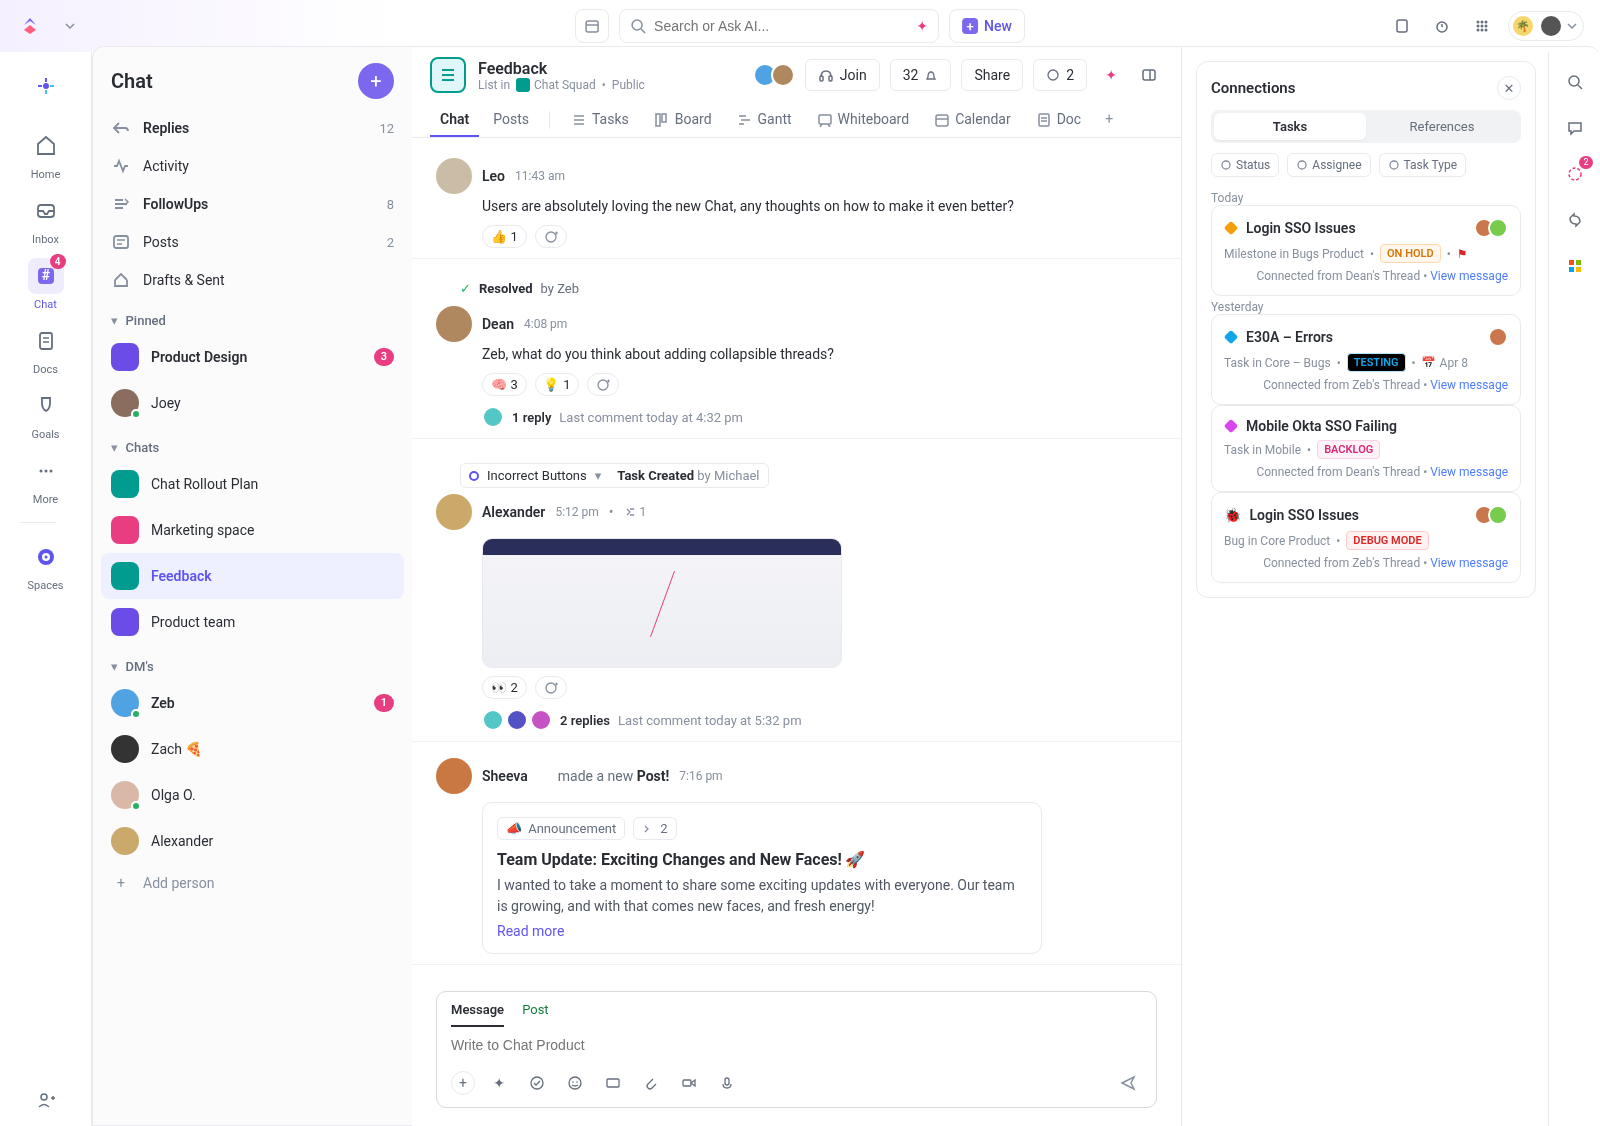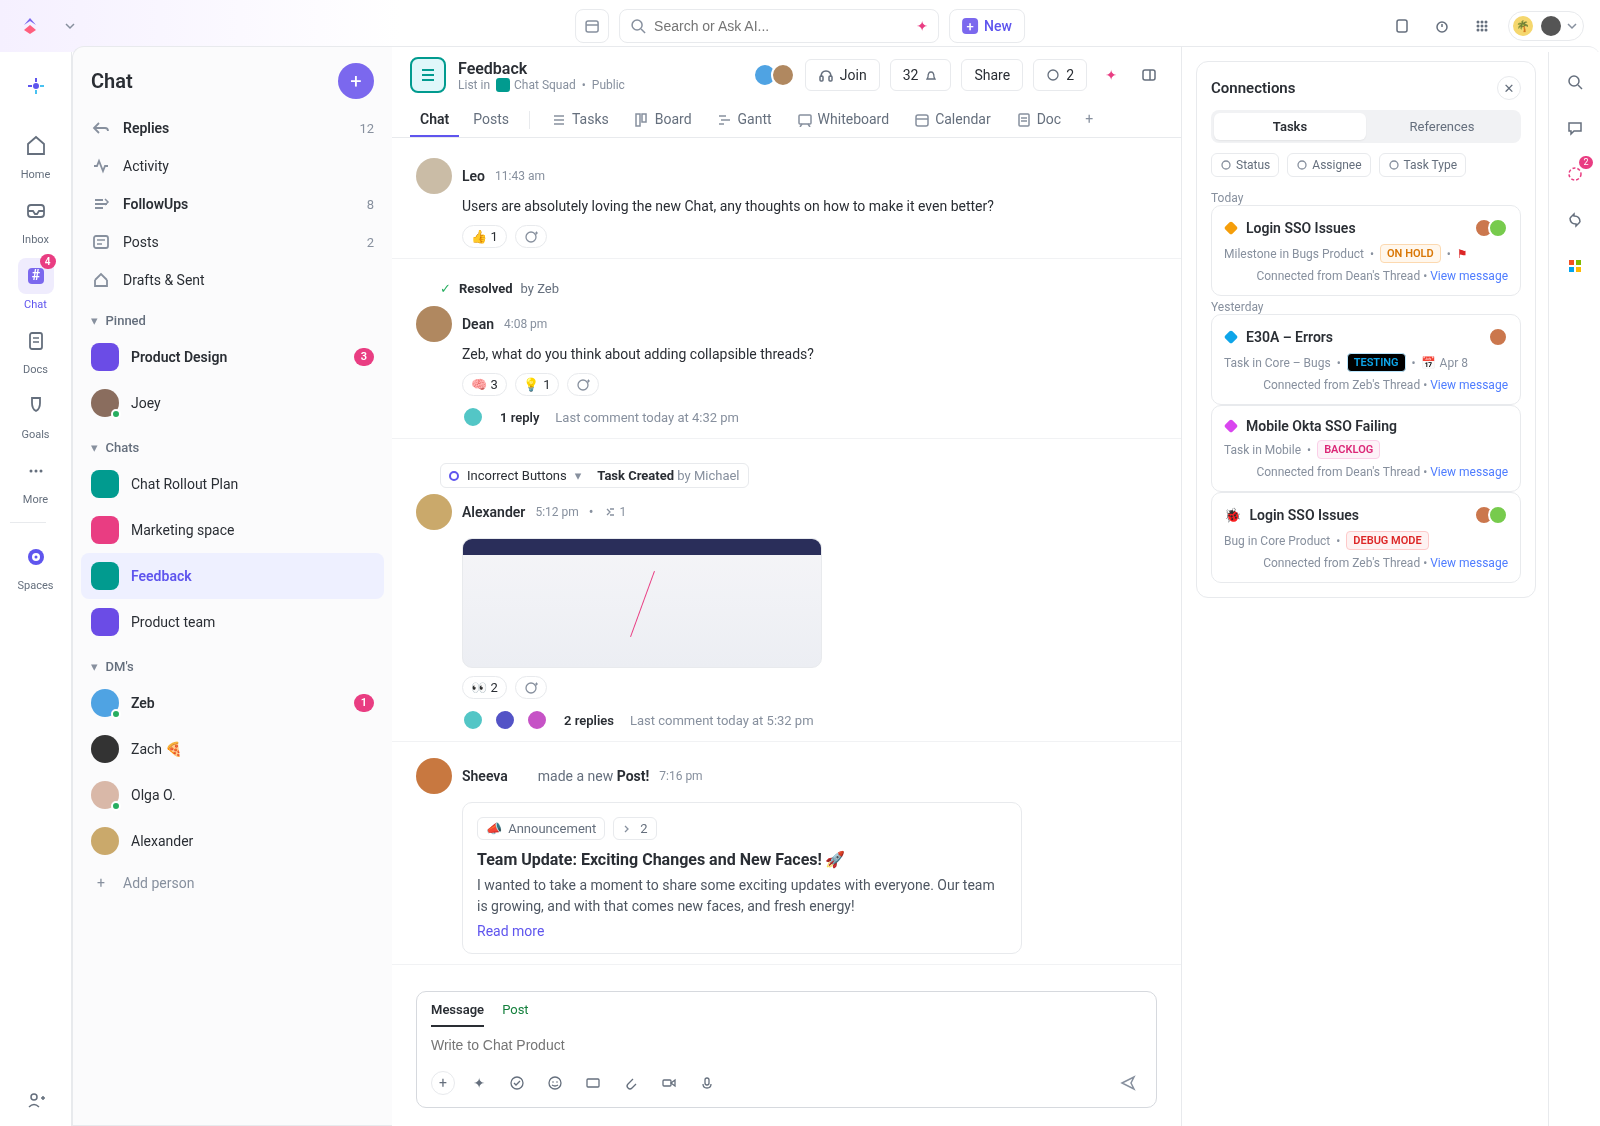--- a/index.html
+++ b/index.html
@@ -10,21 +10,21 @@
 .icon-btn { width: 28px; height: 28px; border-radius: 6px; display: inline-flex; align-items: center; justify-content: center; color: #656f7d; cursor: pointer; }
 .search-box { display: flex; align-items: center; width: 320px; height: 34px; border: 1px solid #e8eaed; border-radius: 8px; padding: 0 10px; gap: 8px; background: #fff; color:#87909e;}
 .search-box input { border: none; outline: none; flex: 1; font-size: 14px; color:#2a2e34;}
 .new-btn { display: inline-flex; align-items: center; gap: 6px; height: 34px; padding: 0 12px; border: 1px solid #e8eaed; border-radius: 8px; background: #fff; color: #5f55ee; font-weight: 500; cursor: pointer; }
 .avatar-stack { display: inline-flex; }
 .avatar { width: 24px; height: 24px; border-radius: 50%; background: #ccc; display:inline-flex;align-items:center;justify-content:center;font-size:11px;color:#fff;font-weight:600;border:2px solid #fff;}
 .avatar-stack .avatar { margin-left: -6px; }
 .avatar-stack .avatar:first-child { margin-left: 0; }
 
 .main-layout { display: flex; height: calc(100% - 52px); }
-.nav-rail { width: 72px; border-right: 1px solid #e8eaed; display: flex; flex-direction: column; align-items: center; padding: 10px 0; gap: 4px;}
+.nav-rail { width: 92px; border-right: 1px solid #e8eaed; display: flex; flex-direction: column; align-items: center; padding: 10px 0; gap: 4px;}
 .nav-rail-item { width: 52px; display:flex;flex-direction:column;align-items:center;gap:4px; padding:6px 0;border-radius:8px;cursor:pointer;color:#656f7d;font-size:11px;position:relative;}
 .nav-rail-item.active { color: #5f55ee; }
 .nav-rail-item.active .rail-icon-wrap{ background:#efecfd;}
 .rail-icon-wrap{width:36px;height:36px;border-radius:8px;display:flex;align-items:center;justify-content:center;}
 .rail-badge { position:absolute; top:2px; right:6px; background:#e93d82; color:#fff; font-size:10px; font-weight:600; border-radius:8px; padding:0 5px; line-height:15px;}
 
 .chat-sidebar { width: 320px; background: #fbfbfc; border-radius: 12px 0 0 0; border: 1px solid #e8eaed; border-right: none; display: flex; flex-direction: column; margin-top: -6px;}
 .chat-sidebar-header { display: flex; align-items: center; justify-content: space-between; padding: 16px 18px 10px; }
 .chat-sidebar-header h1 { font-size: 20px; font-weight: 600; }
 .fab { width: 36px; height: 36px; border-radius: 50%; background: #7b68ee; color: #fff; display: flex; align-items: center; justify-content: center; cursor: pointer; font-size:20px;}
@@ -61,21 +61,21 @@
 .msg-block { padding: 10px 24px; border-bottom:1px solid #f1f2f4; margin-bottom:6px;}
 .msg-head { display:flex; align-items:center; gap:10px;}
 .msg-avatar { width:36px;height:36px;border-radius:50%;background:#d0d0d0;flex-shrink:0;}
 .msg-author { font-weight:600; }
 .msg-time { color:#87909e; font-size:12px;}
 .msg-body { margin-left:46px; margin-top:2px; line-height:1.5;}
 .reactions { margin-left:46px; display:flex; gap:8px; margin-top:8px;}
 .reaction { display:inline-flex;align-items:center;gap:4px;padding:3px 8px;border:1px solid #e8eaed;border-radius:14px;font-size:13px;cursor:pointer;background:#fff;}
 .resolved-bar { display:flex;align-items:center;gap:8px;margin:6px 24px 10px; color:#656f7d;font-size:13px;}
 .resolved-bar .check{color:#27ae60;}
-.thread-line { margin-left:46px; display:flex;align-items:center;gap:16px;margin-top:10px;font-size:13px;}
+.thread-line { margin-left:46px; display:flex;align-items:center;gap:8px;margin-top:10px;font-size:13px;}
 .thread-line .tl-count{font-weight:600;color:#2a2e34;}
 .thread-line .tl-meta{color:#87909e;}
 .small-av{width:22px;height:22px;border-radius:50%;background:#aaa;margin-left:-6px;border:2px solid #fff;}
 .small-av:first-child{margin-left:0;}
 .task-chip { display:inline-flex;align-items:center;gap:8px;border:1px solid #e8eaed;border-radius:6px;padding:4px 8px;margin:8px 0 6px 24px;font-size:13px;}
 .task-chip .dot{width:10px;height:10px;border-radius:50%;border:2px solid #5f55ee;}
 .attachment { margin-left:46px; margin-top:8px; width:360px; height:130px; border:1px solid #e8eaed;border-radius:10px; background: linear-gradient(#f5f5f8,#eceef3); position:relative; overflow:hidden;}
 .attachment::before{content:'';position:absolute;top:0;left:0;right:0;height:16px;background:#2a2e5a;}
 .attachment::after{content:'';position:absolute;top:30px;left:50%;width:1px;height:70px;background:#e93d82;transform:rotate(20deg);}
 

